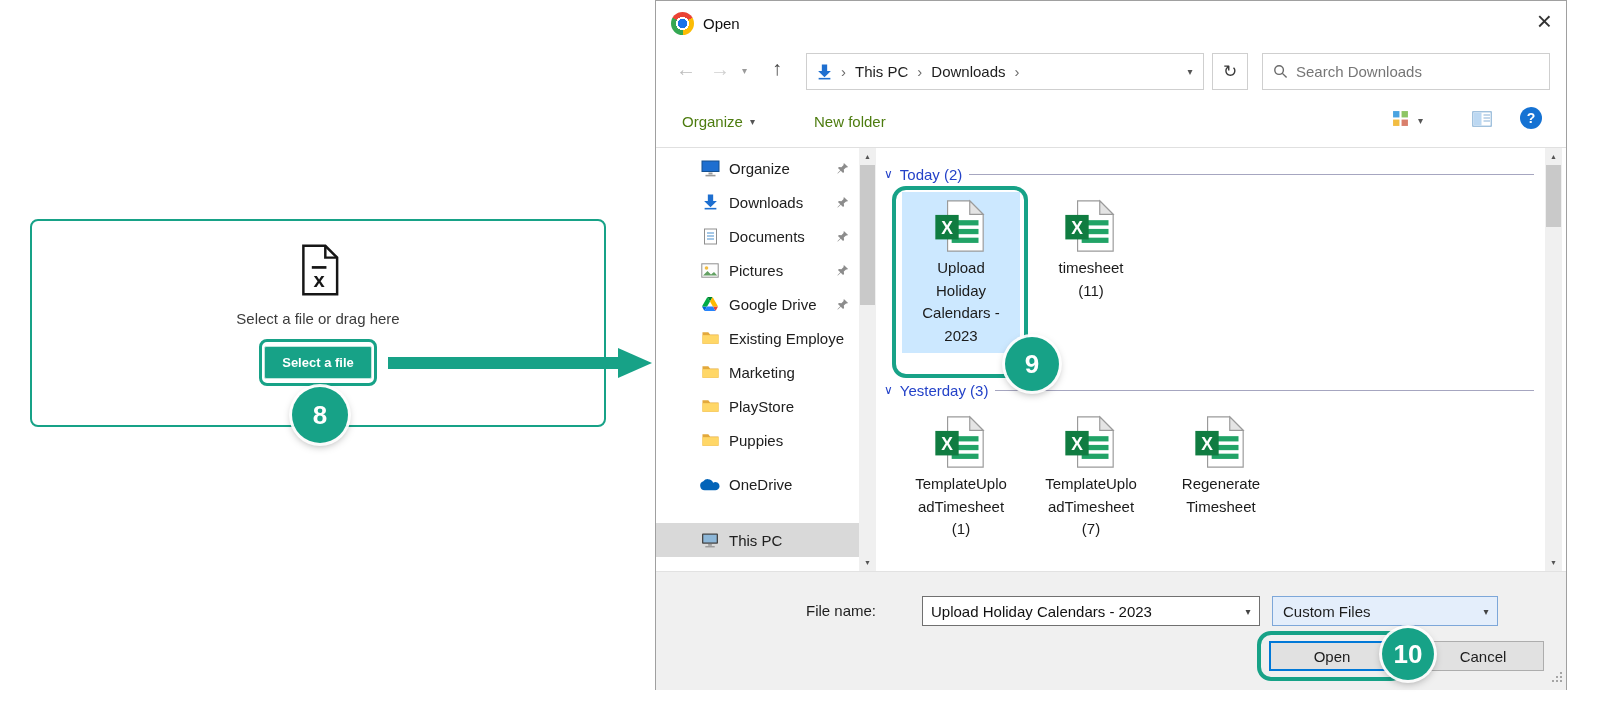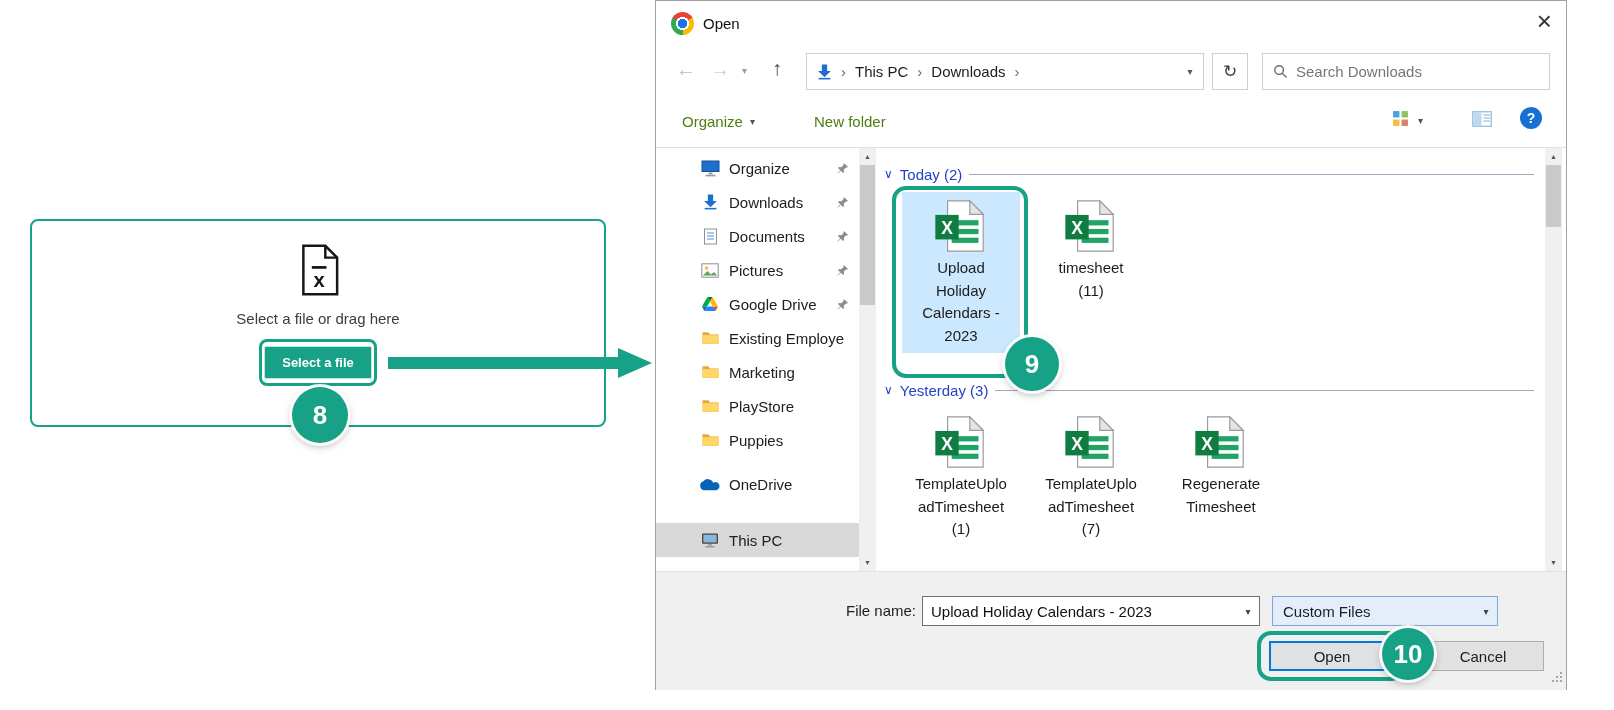--- a/index.html
+++ b/index.html
@@ -84,21 +84,21 @@
   .ghead{position:absolute;display:flex;align-items:center;gap:7px;height:20px;cursor:pointer;}
   .ghead .gch{color:var(--group-header);font-size:12px;}
   .ghead .glb{color:var(--group-header);font-size:15px;white-space:nowrap;}
   .ghead .rule{flex:1;height:1px;background:#a6a6c0;}
   .tile{position:absolute;width:118px;display:flex;flex-direction:column;align-items:center;padding:6px 0;cursor:pointer;}
   .tile .tlbl{margin-top:3px;font-size:15px;line-height:1.5;text-align:center;max-width:92px;overflow-wrap:anywhere;color:#1b1b1b;}
   .tile.sel{background:var(--selection-bg);}
 
   
   .footer-bg{position:absolute;left:0;top:570px;width:910px;height:119px;background:var(--footer-bg);border-top:1px solid #e2e2e2;}
-  .fname-label{position:absolute;left:150px;top:595px;width:110px;height:30px;line-height:30px;text-align:right;}
+  .fname-label{position:absolute;left:150px;top:595px;width:110px;height:30px;line-height:30px;text-align:left;}
   .combo{position:absolute;display:flex;align-items:center;font-size:15px;}
   .combo .chev{width:22px;text-align:center;font-size:10px;color:#444;cursor:pointer;}
   .name-combo{left:266px;top:595px;width:338px;height:30px;background:#fff;border:1px solid #707070;}
   .name-combo input{flex:1;border:none;outline:none;font-size:15px;padding:0 8px;color:#111;background:transparent;font-family:"Liberation Sans",sans-serif;}
   .type-combo{left:616px;top:595px;width:226px;height:30px;background:#e4eefb;border:1px solid #7da7d9;padding-left:10px;cursor:pointer;}
   .type-combo .val{flex:1;}
   .btn{position:absolute;display:flex;align-items:center;justify-content:center;font-size:15px;background:#e1e1e1;cursor:pointer;}
   .open-btn{left:613px;top:640px;width:126px;height:30px;border:2px solid #0078d7;z-index:55;}
   .cancel-btn{left:766px;top:640px;width:122px;height:30px;border:1px solid #adadad;}
   .grip{position:absolute;right:3px;bottom:3px;}

